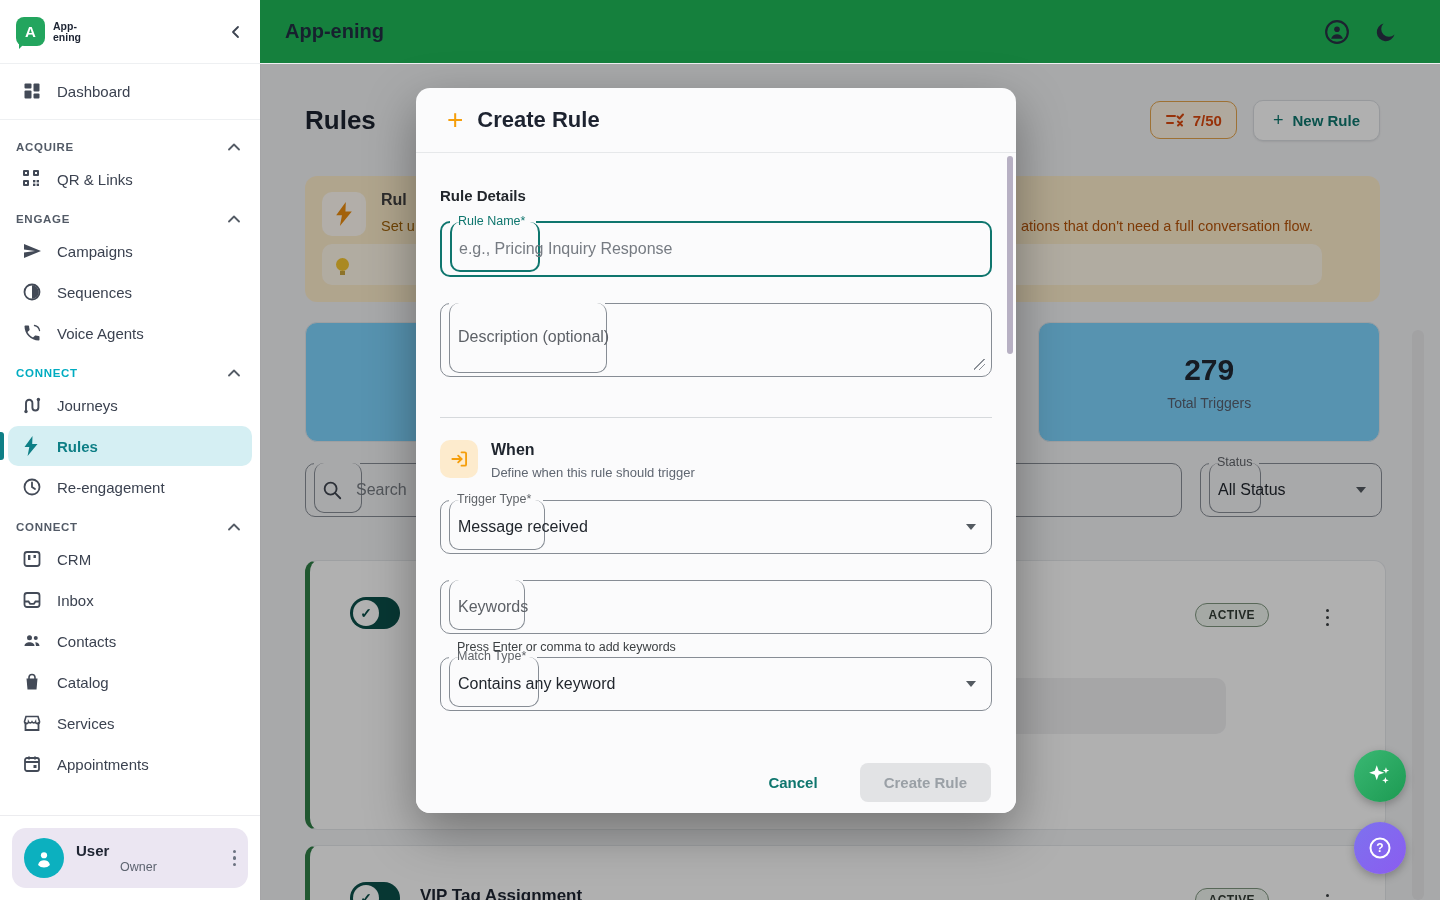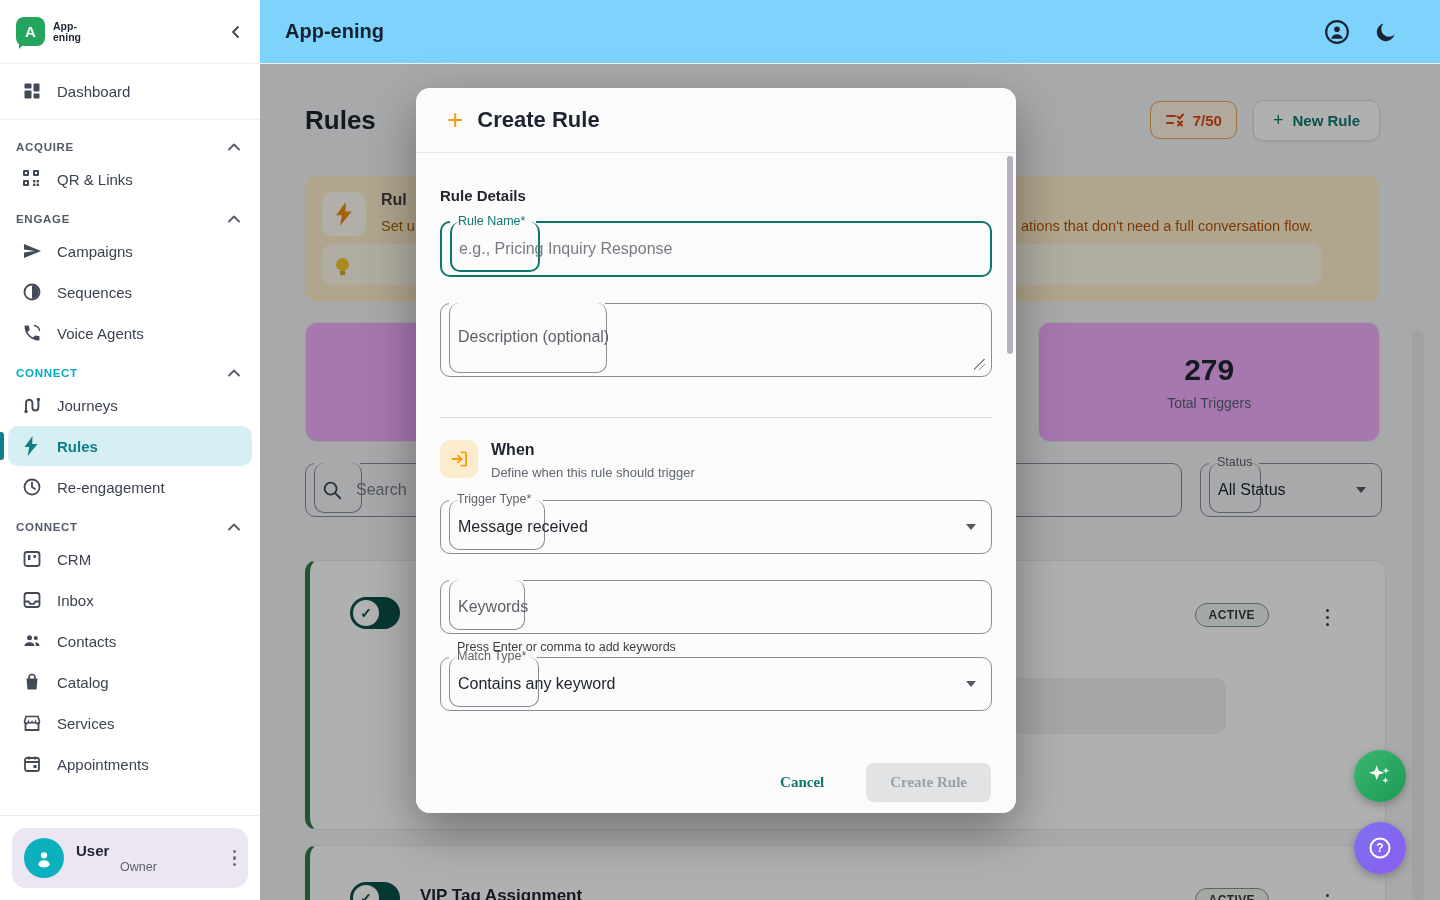--- a/index.html
+++ b/index.html
@@ -30,21 +30,21 @@
   .sec-head.accent{color:#00acc1;}
   .user-panel{border-top:1px solid #ececef;padding:12px 12px;background:#fff;}
   .user-card{background:#ebe6f2;border-radius:14px;display:flex;align-items:center;padding:10px 12px;gap:12px;}
   .avatar{width:40px;height:40px;border-radius:50%;background:#0cb0bf;display:flex;align-items:center;justify-content:center;flex:none;}
   .user-name{font-size:15px;font-weight:700;color:#202634;}
   .user-role{font-size:12.5px;color:#5d6470;margin-top:1px;margin-left:44px;}
   .dots-v{margin-left:auto;color:#6b7280;font-size:16px;line-height:5px;text-align:center;cursor:pointer;}
   .dots-v i{display:block;width:3.5px;height:3.5px;border-radius:50%;background:#6b7280;margin:3px auto;}
 
   
-  .topbar{position:absolute;left:260px;top:0;width:1180px;height:63px;background:#7dd3fc;z-index:5;
+  .topbar{position:absolute;left:260px;top:0;width:1180px;height:63px;background:#15803d;z-index:5;
           display:flex;align-items:center;border-bottom:1px solid #eef0f2;padding:0;}
   .topbar-title{font-size:20px;font-weight:700;margin-left:25px;color:#17202e;}
   .topbar-icons{margin-left:auto;display:flex;align-items:center;gap:24px;margin-right:42px;}
   .icon-btn{cursor:pointer;color:#1c2230;}
 
   
   .main{position:absolute;left:260px;top:64px;width:1180px;height:836px;background:#f1f2f4;overflow:hidden;}
   .page-head{position:absolute;left:45px;right:60px;top:30px;height:52px;display:flex;align-items:center;}
   .page-title{font-size:26px;font-weight:600;color:#1c2330;}
   .quota-badge{margin-left:auto;display:flex;align-items:center;gap:8px;border:1.5px solid #e2a24b;background:#fdf3e2;
@@ -58,21 +58,21 @@
              display:flex;align-items:center;justify-content:center;color:#ea8b0f;}
   .banner-title{position:absolute;left:76px;top:15px;font-size:16px;font-weight:700;color:#404040;}
   .banner-sub-l{position:absolute;left:76px;top:42px;font-size:14.5px;color:#a16207;}
   .banner-sub-r{position:absolute;left:716px;top:42px;font-size:14.5px;color:#b45309;}
   .banner-tip{position:absolute;left:17px;right:58px;top:68px;height:41px;border-radius:10px;background:rgba(255,255,255,.55);
               display:flex;align-items:center;padding:0 14px;}
   .bulb{width:13px;height:13px;border-radius:50%;background:#f4c430;position:relative;}
   .bulb::after{content:"";position:absolute;left:4px;bottom:-4px;width:5px;height:4px;background:#caa53d;}
 
   .stats-row{position:absolute;left:45px;top:258px;width:1075px;display:grid;grid-template-columns:1fr 1fr 1fr;gap:25px;}
-  .stat-card{height:118px;background:#f0abfc;border:1px solid #e3e5e9;border-radius:12px;
+  .stat-card{height:118px;background:#7dd3fc;border:1px solid #e3e5e9;border-radius:12px;
              display:flex;flex-direction:column;align-items:center;justify-content:center;}
   .stat-val{font-size:30px;font-weight:700;color:#202733;}
   .stat-lab{font-size:14px;color:#566070;margin-top:8px;}
 
   
   .fld{position:relative;border:1px solid #878d95;border-radius:10px;background:transparent;--bg:#f1f2f4;}
   .fld .cover{position:absolute;left:8px;top:-2px;height:4px;width:var(--gap);background:var(--bg);}
   .fld .legend{position:absolute;left:8px;top:-1px;bottom:3px;width:var(--gap);
                border:1px solid #878d95;border-top:none;border-radius:10px;pointer-events:none;}
   .fld .flabel{position:absolute;left:16px;top:-9px;font-size:12.5px;color:#5f6368;background:transparent;}
@@ -136,21 +136,21 @@
   .when-ic{width:38px;height:38px;border-radius:10px;background:#fdebcd;display:flex;align-items:center;justify-content:center;color:#f59e0b;flex:none;}
   .when-title{font-size:16px;font-weight:700;color:#1f252e;margin-top:1px;}
   .when-sub{font-size:13px;color:#5f6671;margin-top:6px;}
   .f-trigger{margin-top:20px;height:52px;}
   .f-keywords{margin-top:26px;height:52px;}
   .helper{margin:6px 0 0 17px;font-size:12.5px;color:#3c4043;}
   .f-match{margin-top:3px;height:52px;}
   .helper2{margin:9px 0 0 17px;font-size:12.5px;color:#3c4043;}
   .modal-scroll{position:absolute;right:3px;top:68px;width:6px;height:198px;background:#b7b0c3;border-radius:3px;z-index:2;}
   .modal-foot{position:absolute;left:0;right:0;bottom:0;height:62px;background:#fbfbfc;display:flex;align-items:center;
-              justify-content:flex-end;gap:42px;padding-right:25px;font-family:Liberation Serif, serif;}
+              justify-content:flex-end;gap:42px;padding-right:25px;}
   .btn-cancel{color:#0f766e;font-size:15px;font-weight:600;cursor:pointer;}
   .btn-create{background:#e2e3e5;color:#9aa0a6;font-size:15px;font-weight:600;border-radius:8px;padding:11px 24px;}
 </style>
 </head>
 <body>
 
 <div id="app">
 
   <div class="sidebar">
     <div class="logo-row">

